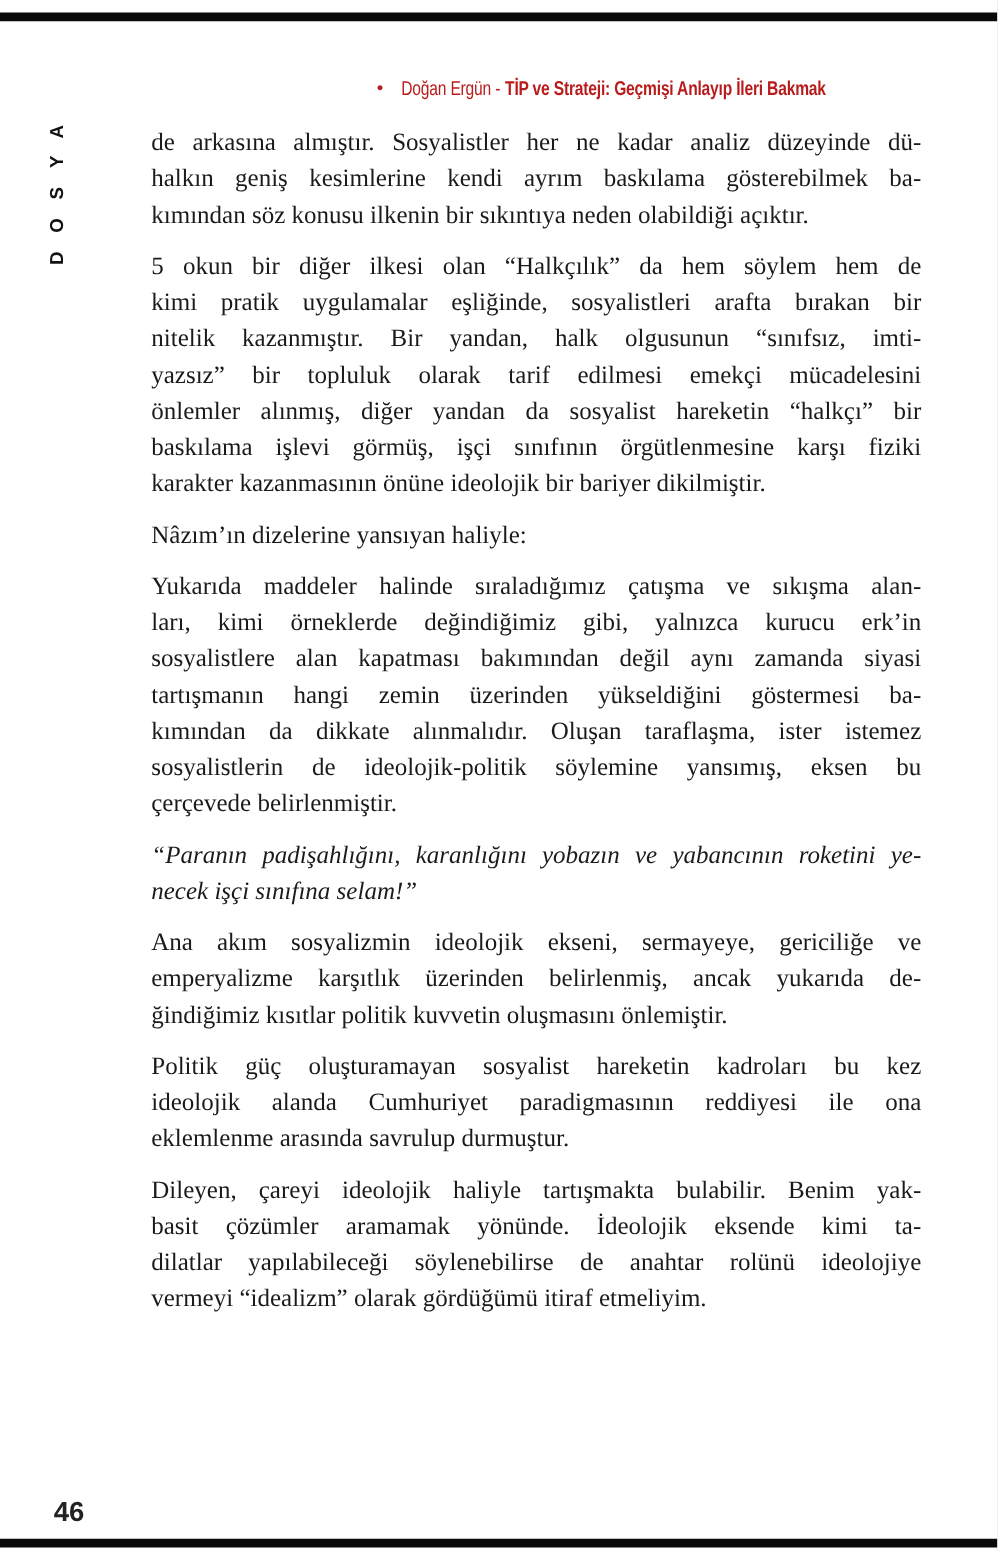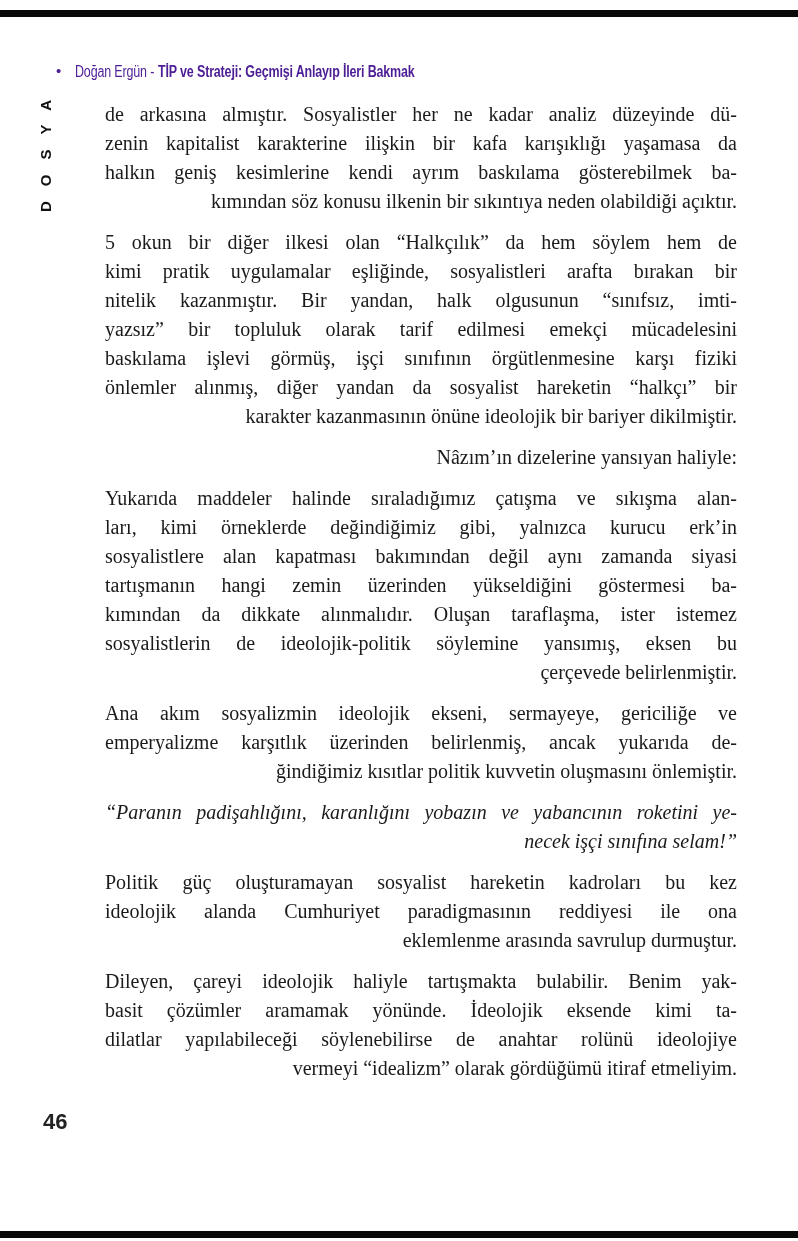--- a/index.html
+++ b/index.html
@@ -11,22 +11,22 @@
     font-family:"Liberation Serif", serif;
   }
   .edge-bar{
     position:absolute;left:0;width:798px;height:7px;background:#0a0a0a;
   }
   #top-bar{top:10px;}
   #bottom-bar{top:1231px;}
   #header{
     position:absolute;left:56px;top:61px;width:700px;
     font-family:"Liberation Sans", sans-serif;
-    color:#4c1d95;white-space:nowrap;
-    font-size:16px;line-height:20px;
+    color:#b91c1c;white-space:nowrap;
+    font-size:16px;line-height:20px;text-align:right;
   }
   #header .bullet{
     display:inline-block;font-size:15px;vertical-align:1px;margin-right:14px;
   }
   #header .scaled{
     display:inline-block;transform:scaleX(0.78);transform-origin:left center;
     letter-spacing:-0.2px;
   }
   #header .author{font-weight:500;margin-right:5px;}
   #header .title{font-weight:700;}
@@ -38,30 +38,29 @@
     transform:rotate(-90deg);transform-origin:0 100%;
     white-space:nowrap;
     font-family:"Liberation Sans", sans-serif;
     font-weight:700;font-size:15px;letter-spacing:15px;color:#111;
     transform-box:border-box;
   }
   #body-text{
     position:absolute;left:105px;top:100px;width:632px;
     color:#1a1a1a;
   }
-  .para{margin:0 0 12px 0;}
+  .para{margin:0 0 12px 16px;}
   .line{
     font-size:20px;line-height:29px;
     font-family:"Liberation Serif", serif;
-    text-align:right;
   }
   .line.j{text-align:justify;text-align-last:justify;}
   .quote .line{font-style:italic;}
   #page-number{
-    position:absolute;left:43px;top:1109px;
+    position:absolute;left:43px;top:1197px;
     font-family:"Liberation Sans", sans-serif;
     font-weight:600;font-size:22px;color:#222;
   }
 </style>
 </head>
 <body>
 
 <div id="page">
 
   <div id="top-bar" class="edge-bar"></div>
@@ -70,53 +69,52 @@
     <span class="bullet">•</span><span class="scaled"><span class="author">Doğan Ergün -</span><span class="title">TİP ve Strateji: Geçmişi Anlayıp İleri Bakmak</span></span>
   </div>
 
   <div id="dosya-wrap">
     <span class="vlabel">DOSYA</span>
   </div>
 
   <div id="body-text">
       <div class="para">
         <div class="line j">de arkasına almıştır. Sosyalistler her ne kadar analiz düzeyinde dü-</div>
-        <div class="line j">zenin kapitalist karakterine ilişkin bir kafa karışıklığı yaşamasa da</div>
         <div class="line j">halkın geniş kesimlerine kendi ayrım baskılama gösterebilmek ba-</div>
         <div class="line">kımından söz konusu ilkenin bir sıkıntıya neden olabildiği açıktır.</div>
       </div>
       <div class="para">
         <div class="line j">5 okun bir diğer ilkesi olan “Halkçılık” da hem söylem hem de</div>
         <div class="line j">kimi pratik uygulamalar eşliğinde, sosyalistleri arafta bırakan bir</div>
         <div class="line j">nitelik kazanmıştır. Bir yandan, halk olgusunun “sınıfsız, imti-</div>
         <div class="line j">yazsız” bir topluluk olarak tarif edilmesi emekçi mücadelesini</div>
+        <div class="line j">önlemler alınmış, diğer yandan da sosyalist hareketin “halkçı” bir</div>
         <div class="line j">baskılama işlevi görmüş, işçi sınıfının örgütlenmesine karşı fiziki</div>
-        <div class="line j">önlemler alınmış, diğer yandan da sosyalist hareketin “halkçı” bir</div>
         <div class="line">karakter kazanmasının önüne ideolojik bir bariyer dikilmiştir.</div>
       </div>
       <div class="para">
         <div class="line">Nâzım’ın dizelerine yansıyan haliyle:</div>
       </div>
       <div class="para">
         <div class="line j">Yukarıda maddeler halinde sıraladığımız çatışma ve sıkışma alan-</div>
         <div class="line j">ları, kimi örneklerde değindiğimiz gibi, yalnızca kurucu erk’in</div>
         <div class="line j">sosyalistlere alan kapatması bakımından değil aynı zamanda siyasi</div>
         <div class="line j">tartışmanın hangi zemin üzerinden yükseldiğini göstermesi ba-</div>
         <div class="line j">kımından da dikkate alınmalıdır. Oluşan taraflaşma, ister istemez</div>
         <div class="line j">sosyalistlerin de ideolojik-politik söylemine yansımış, eksen bu</div>
         <div class="line">çerçevede belirlenmiştir.</div>
       </div>
+      <div class="para quote">
+        <div class="line j">“Paranın padişahlığını, karanlığını yobazın ve yabancının roketini ye-</div>
+        <div class="line">necek işçi sınıfına selam!”</div>
+      </div>
       <div class="para">
         <div class="line j">Ana akım sosyalizmin ideolojik ekseni, sermayeye, gericiliğe ve</div>
         <div class="line j">emperyalizme karşıtlık üzerinden belirlenmiş, ancak yukarıda de-</div>
         <div class="line">ğindiğimiz kısıtlar politik kuvvetin oluşmasını önlemiştir.</div>
-      </div>
-      <div class="para quote">
-        <div class="line j">“Paranın padişahlığını, karanlığını yobazın ve yabancının roketini ye-</div>
-        <div class="line">necek işçi sınıfına selam!”</div>
       </div>
       <div class="para">
         <div class="line j">Politik güç oluşturamayan sosyalist hareketin kadroları bu kez</div>
         <div class="line j">ideolojik alanda Cumhuriyet paradigmasının reddiyesi ile ona</div>
         <div class="line">eklemlenme arasında savrulup durmuştur.</div>
       </div>
       <div class="para">
         <div class="line j">Dileyen, çareyi ideolojik haliyle tartışmakta bulabilir. Benim yak-</div>
         <div class="line j">basit çözümler aramamak yönünde. İdeolojik eksende kimi ta-</div>
         <div class="line j">dilatlar yapılabileceği söylenebilirse de anahtar rolünü ideolojiye</div>

